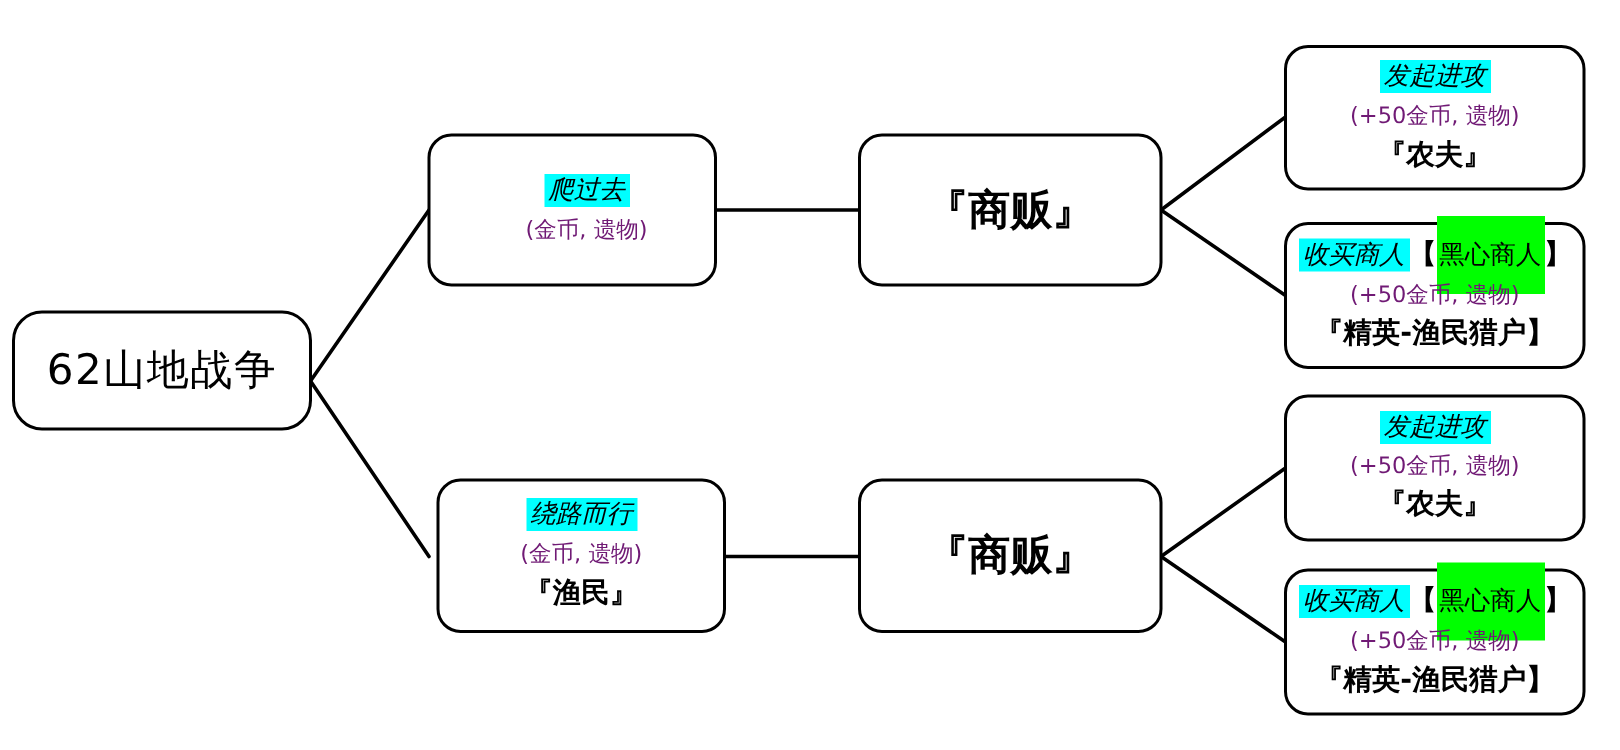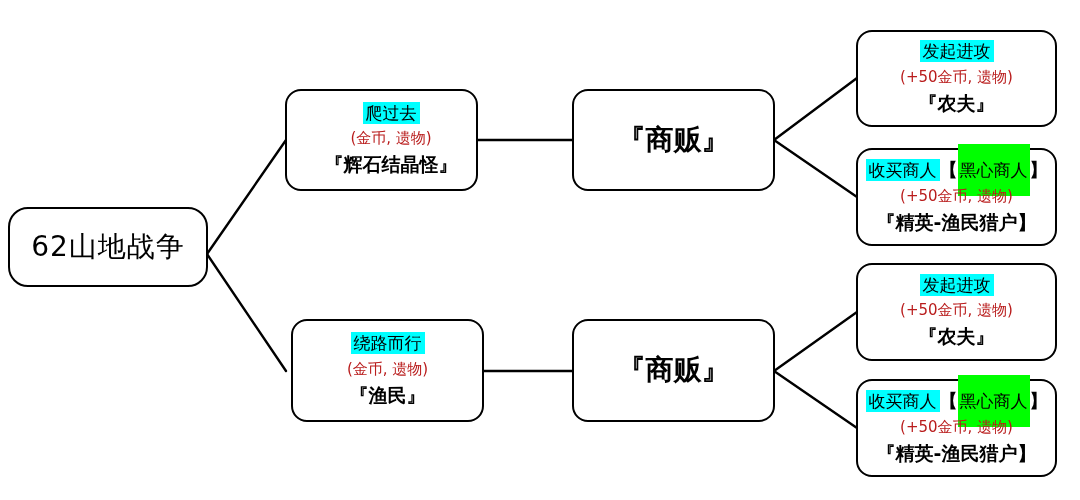--- a/index.html
+++ b/index.html
@@ -52,32 +52,33 @@
     letter-spacing:1px;
     white-space:nowrap;
   }
   .action-line{
     font-size:17px;
     white-space:nowrap;
   }
   .hl-cyan{
     background:var(--cyan);
     padding:1px 3px;
+    font-style:italic;
   }
   .hl-green{
     background:var(--green);
     padding:16px 2px;
   }
   .bracket{
     font-weight:700;
     font-size:18px;
   }
   .reward-line{
     font-size:15px;
-    color:#b91c1c;
+    color:#701a75;
     white-space:nowrap;
     text-align:center;
   }
   .name-line{
     font-size:19px;
     font-weight:700;
     white-space:nowrap;
   }
   .merchant-name{
     font-size:28px;
@@ -111,21 +112,20 @@
     <line x1="774" y1="371" x2="857" y2="428"></line>
   </svg>
 
   <div class="node node-root" id="node-root">
     <div class="root-label">62山地战争</div>
   </div>
 
   <div class="node" id="node-choice-top">
     <div class="action-line"><span class="hl-cyan">爬过去</span></div>
     <div class="reward-line">(金币, 遗物)</div>
-    <div class="name-line">『辉石结晶怪』</div>
   </div>
 
   <div class="node" id="node-merchant-top">
     <div class="merchant-name">『商贩』</div>
   </div>
 
   <div class="node" id="node-attack-top">
     <div class="action-line"><span class="hl-cyan">发起进攻</span></div>
     <div class="reward-line">(+50金币, 遗物)</div>
     <div class="name-line">『农夫』</div>

